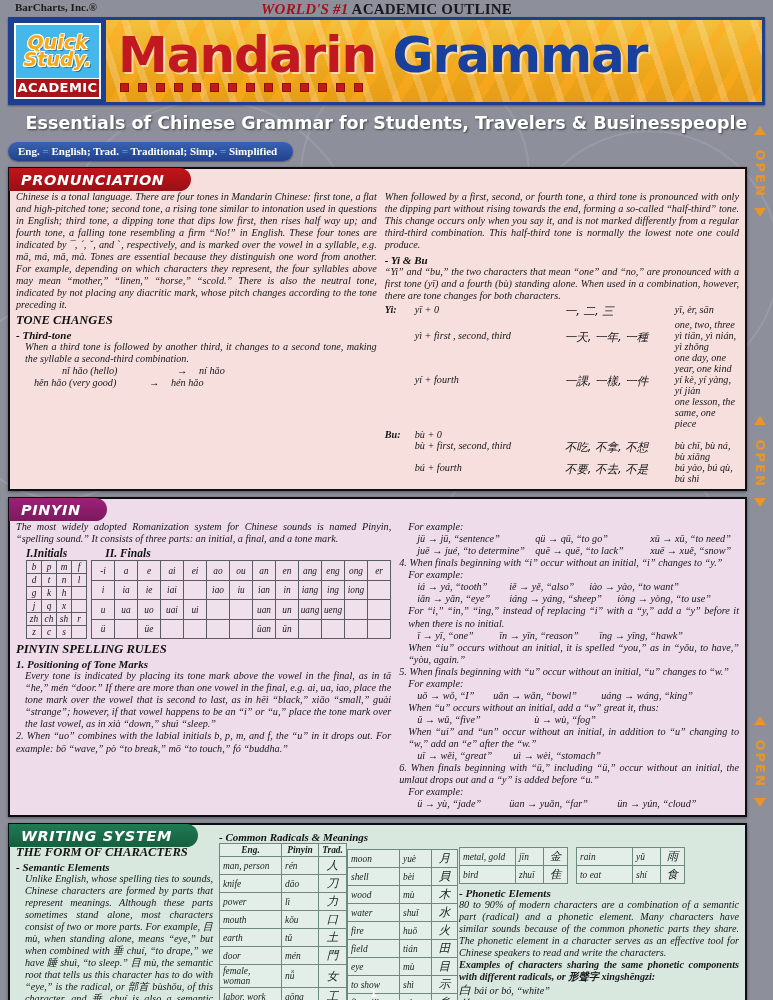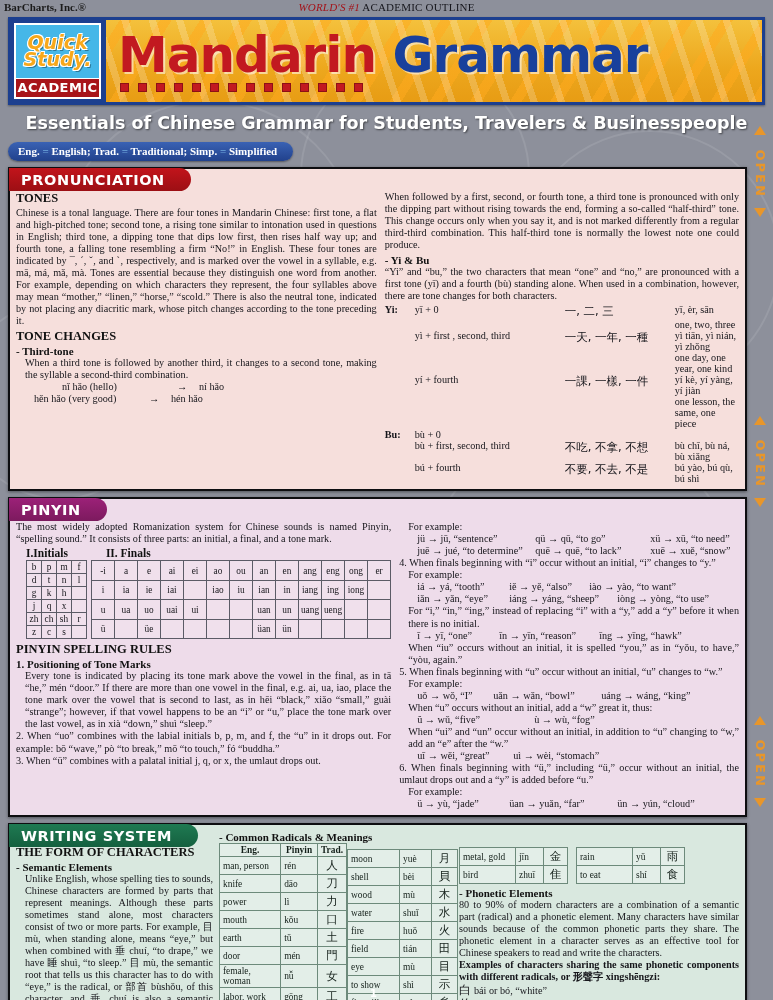--- a/index.html
+++ b/index.html
@@ -14,26 +14,26 @@
   
   .bg-deco { position:absolute; inset:0; overflow:hidden; pointer-events:none; }
   .bg-deco i {
     position:absolute; border:2px solid rgba(255,255,255,.10); border-radius:50%;
     display:block;
   }
 
   
   .topbar { position:relative; height:17px; }
   .barcharts {
-    position:absolute; left:4px; top:1px;
+    position:absolute; left:15px; top:1px;
     font-family:"Liberation Serif", serif; font-weight:bold; font-size:11px; color:#1b1b1b;
   }
   .worldsno1 {
     position:absolute; left:0; right:0; top:1px; text-align:center;
-    font-size:11px; font-weight:normal; color:#17171d; letter-spacing:.2px;
+    font-size:15px; font-weight:bold; color:#17171d; letter-spacing:.2px;
   }
   .worldsno1 .red { color:#a3131a; font-style:italic; }
 
   
   .masthead {
     position:relative; margin:0 8px; height:88px;
     border:3px solid #1c3f8f; background:#e8a11c;
     display:flex; align-items:stretch;
     box-shadow:0 1px 2px rgba(0,0,0,.4);
     overflow:hidden;
@@ -94,20 +94,21 @@
     box-shadow:0 1px 2px rgba(0,0,0,.4);
     position:relative; z-index:2;
   }
   .legendpill .eq { color:#6fa8dc; }
 
   
   .panel {
     position:relative; margin:6px 26px 0 8px;
     border:2px solid #0d0d10;
     box-shadow:0 1px 3px rgba(0,0,0,.45);
+    font-style:italic;
   }
   .panel.pron   { background:#f6dfdc; }
   .panel.pinyin { background:#eedcea; }
   .panel.writing{ background:#d9e8df; }
 
   .tab {
     position:absolute; top:-1px; left:-1px;
     height:23px; padding:0 26px 0 12px;
     display:flex; align-items:center;
     color:#fff; font-family:"DejaVu Sans", sans-serif;
@@ -248,21 +249,20 @@
 <div class="legendpill">
   <span>Eng.</span><span class="eq"> = </span><span>English; </span><span>Trad.</span><span class="eq"> = </span><span>Traditional; </span><span>Simp.</span><span class="eq"> = </span><span>Simplified</span>
 </div>
 
 
 <div class="panel pron">
   <div class="tab red">PRONUNCIATION</div>
   <div class="panel-body" style="padding-top:22px;">
     <div class="cols">
       <div style="width:51%; padding-right:8px;">
-        <div class="h1s">TONES</div>
         <p class="body">Chinese is a tonal language. There are four tones in Mandarin Chinese: first tone, a flat and high-pitched tone; second tone, a rising tone similar to intonation used in questions in English; third tone, a dipping tone that dips low first, then rises half way up; and fourth tone, a falling tone resembling a firm “No!” in English. These four tones are indicated by ¯, ´, ˇ, and ˋ, respectively, and is marked over the vowel in a syllable, e.g. mā, má, mǎ, mà. Tones are essential because they distinguish one word from another. For example, depending on which characters they represent, the four syllables above may mean “mother,” “linen,” “horse,” “scold.” There is also the neutral tone, indicated by not placing any diacritic mark, whose pitch changes according to the tone preceding it.</p>
         <div class="h1s" style="margin-top:2px;">TONE CHANGES</div>
         <div class="h2s">- Third-tone</div>
         <p class="body ind">When a third tone is followed by another third, it changes to a second tone, making the syllable a second-third combination.</p>
         <div class="ind2">
           <div class="body" style="display:flex;padding-left:28px;">
             <span style="width:115px;">nǐ hǎo (hello)</span>
             <span style="width:22px;">→</span>
             <span>ní hǎo</span>
           </div>
@@ -456,21 +456,20 @@
                   <td></td>
                   <td></td>
                 </tr>
               </tbody>
             </table>
         </div>
         <div class="h1s" style="margin-top:3px;">PINYIN SPELLING RULES</div>
         <div class="h2s">1. Positioning of Tone Marks</div>
         <p class="body ind">Every tone is indicated by placing its tone mark above the vowel in the final, as in tā “he,” mén “door.” If there are more than one vowel in the final, e.g. ai, ua, iao, place the tone mark over the vowel that is second to last, as in hēi “black,” xiǎo “small,” guài “strange”; however, if that vowel happens to be an “i” or “u,” place the tone mark over the last vowel, as in xià “down,” shuì “sleep.”</p>
         <p class="body">2. When “uo” combines with the labial initials b, p, m, and f, the “u” in it drops out. For example: bō “wave,” pò “to break,” mō “to touch,” fó “buddha.”</p>
-        <p class="body">3. When “ü” combines with a palatal initial j, q, or x, the umlaut drops out.</p>
       </div>
       <div style="width:47%;">
         <p class="body ind">For example:</p>
         <div class="body ind2" style="display:flex;">
           <span style="width:118px;">jü → jū, “sentence”</span>
           <span style="width:115px;">qü → qū, “to go”</span>
           <span>xü → xū, “to need”</span>
         </div>
         <div class="body ind2" style="display:flex;">
           <span style="width:118px;">juē → jué, “to determine”</span>

